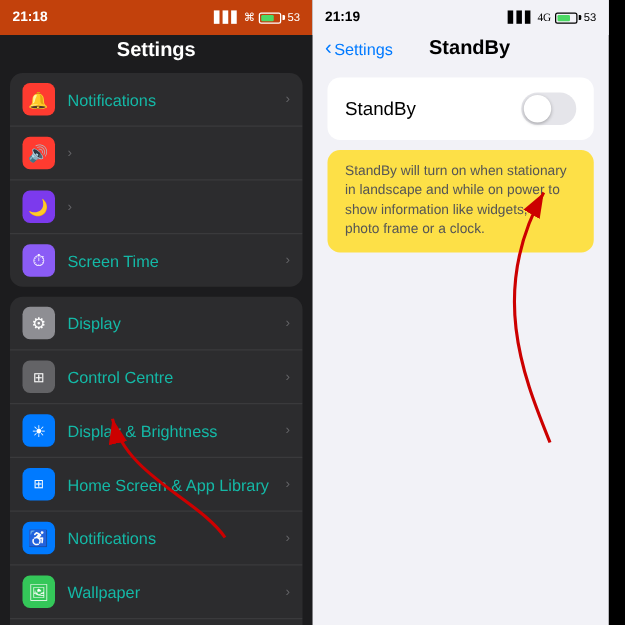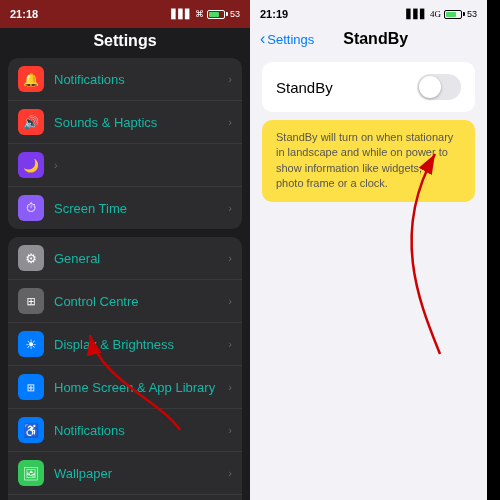--- a/index.html
+++ b/index.html
@@ -16,21 +16,21 @@
     .left-panel {
       width: 250px;
       height: 500px;
       background: #1c1c1e;
       display: flex;
       flex-direction: column;
       overflow: hidden;
     }
     .status-bar {
       height: 28px;
-      background: #7f1d1d;
+      background: #c2410c;
       display: flex;
       align-items: center;
       justify-content: space-between;
       padding: 0 10px;
     }
     .status-bar .time {
       font-size: 11px;
       color: #fff;
       font-weight: 600;
     }
@@ -278,21 +278,20 @@
         <div class="icon-wrap" style="background:#ff3b30;">
           <span>🔔</span>
         </div>
         <span class="row-label">Notifications</span>
         <span class="chevron">›</span>
       </div>
       <div class="setting-row">
         <div class="icon-wrap" style="background:#ff3b30;">
           <span>🔊</span>
         </div>
-        <span class="row-label">Sounds &amp; Haptics</span>
         <span class="chevron">›</span>
       </div>
       <div class="setting-row">
         <div class="icon-wrap" style="background:#7c3aed;">
           <span>🌙</span>
         </div>
         <span class="chevron">›</span>
       </div>
       <div class="setting-row">
         <div class="icon-wrap" style="background:#8b5cf6;">
@@ -301,21 +300,21 @@
         <span class="row-label">Screen Time</span>
         <span class="chevron">›</span>
       </div>
     </div>
 
     <div class="section">
       <div class="setting-row">
         <div class="icon-wrap" style="background:#8e8e93;">
           <span>⚙</span>
         </div>
-        <span class="row-label">General</span>
+        <span class="row-label">Display</span>
         <span class="chevron">›</span>
       </div>
       <div class="setting-row">
         <div class="icon-wrap" style="background:#636366;">
           <span style="font-size:11px;">⊞</span>
         </div>
         <span class="row-label">Control Centre</span>
         <span class="chevron">›</span>
       </div>
       <div class="setting-row">

